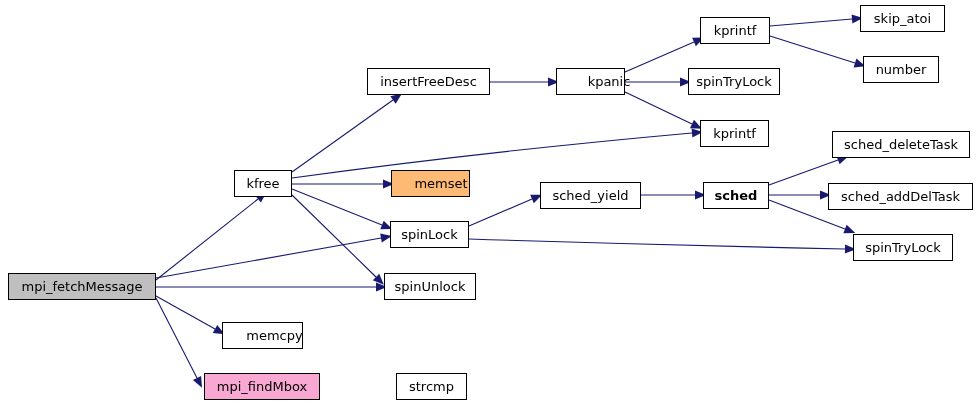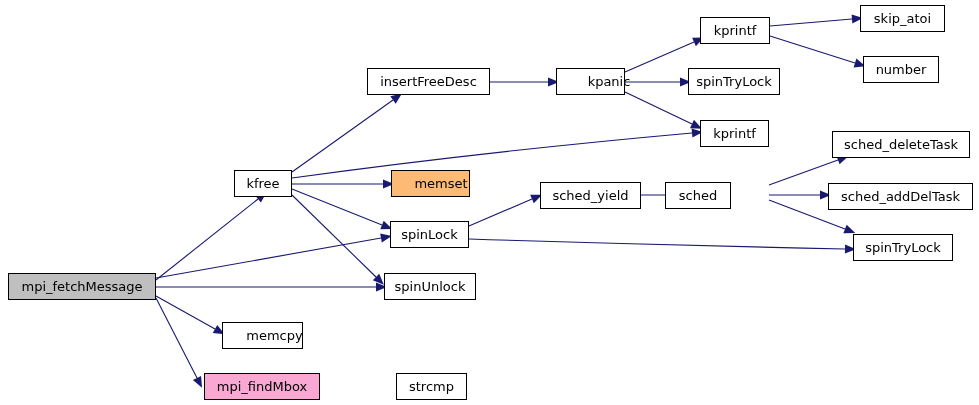--- a/index.html
+++ b/index.html
@@ -187,21 +187,21 @@
       </div>
       <div class="node-box" style="left: 860px; top: 5px; width: 85px; height: 27px; background: rgb(255, 255, 255); border-color: rgb(0, 0, 0); color: rgb(0, 0, 0);">
         <span>skip_atoi</span>
       </div>
       <div class="node-box" style="left: 863px; top: 56px; width: 76px; height: 27px; background: rgb(255, 255, 255); border-color: rgb(0, 0, 0); color: rgb(0, 0, 0);">
         <span>number</span>
       </div>
       <div class="node-box" style="left: 540px; top: 182px; width: 101px; height: 27px; background: rgb(255, 255, 255); border-color: rgb(0, 0, 0); color: rgb(0, 0, 0);">
         <span>sched_yield</span>
       </div>
-      <div class="node-box" style="left: 665px; top: 182px; width: 66px; height: 27px; background: rgb(255, 255, 255); border-color: rgb(0, 0, 0); color: rgb(0, 0, 0);">
+      <div class="node-box" style="left: 703px; top: 182px; width: 66px; height: 27px; background: rgb(255, 255, 255); border-color: rgb(0, 0, 0); color: rgb(0, 0, 0); font-weight: bold;">
         <span>sched</span>
       </div>
       <div class="node-box" style="left: 832px; top: 131px; width: 138px; height: 27px; background: rgb(255, 255, 255); border-color: rgb(0, 0, 0); color: rgb(0, 0, 0);">
         <span>sched_deleteTask</span>
       </div>
       <div class="node-box" style="left: 828px; top: 183px; width: 145px; height: 27px; background: rgb(255, 255, 255); border-color: rgb(0, 0, 0); color: rgb(0, 0, 0);">
         <span>sched_addDelTask</span>
       </div>
       <div class="node-box" style="left: 853px; top: 234px; width: 100px; height: 27px; background: rgb(255, 255, 255); border-color: rgb(0, 0, 0); color: rgb(0, 0, 0);">
         <span>spinTryLock</span>

